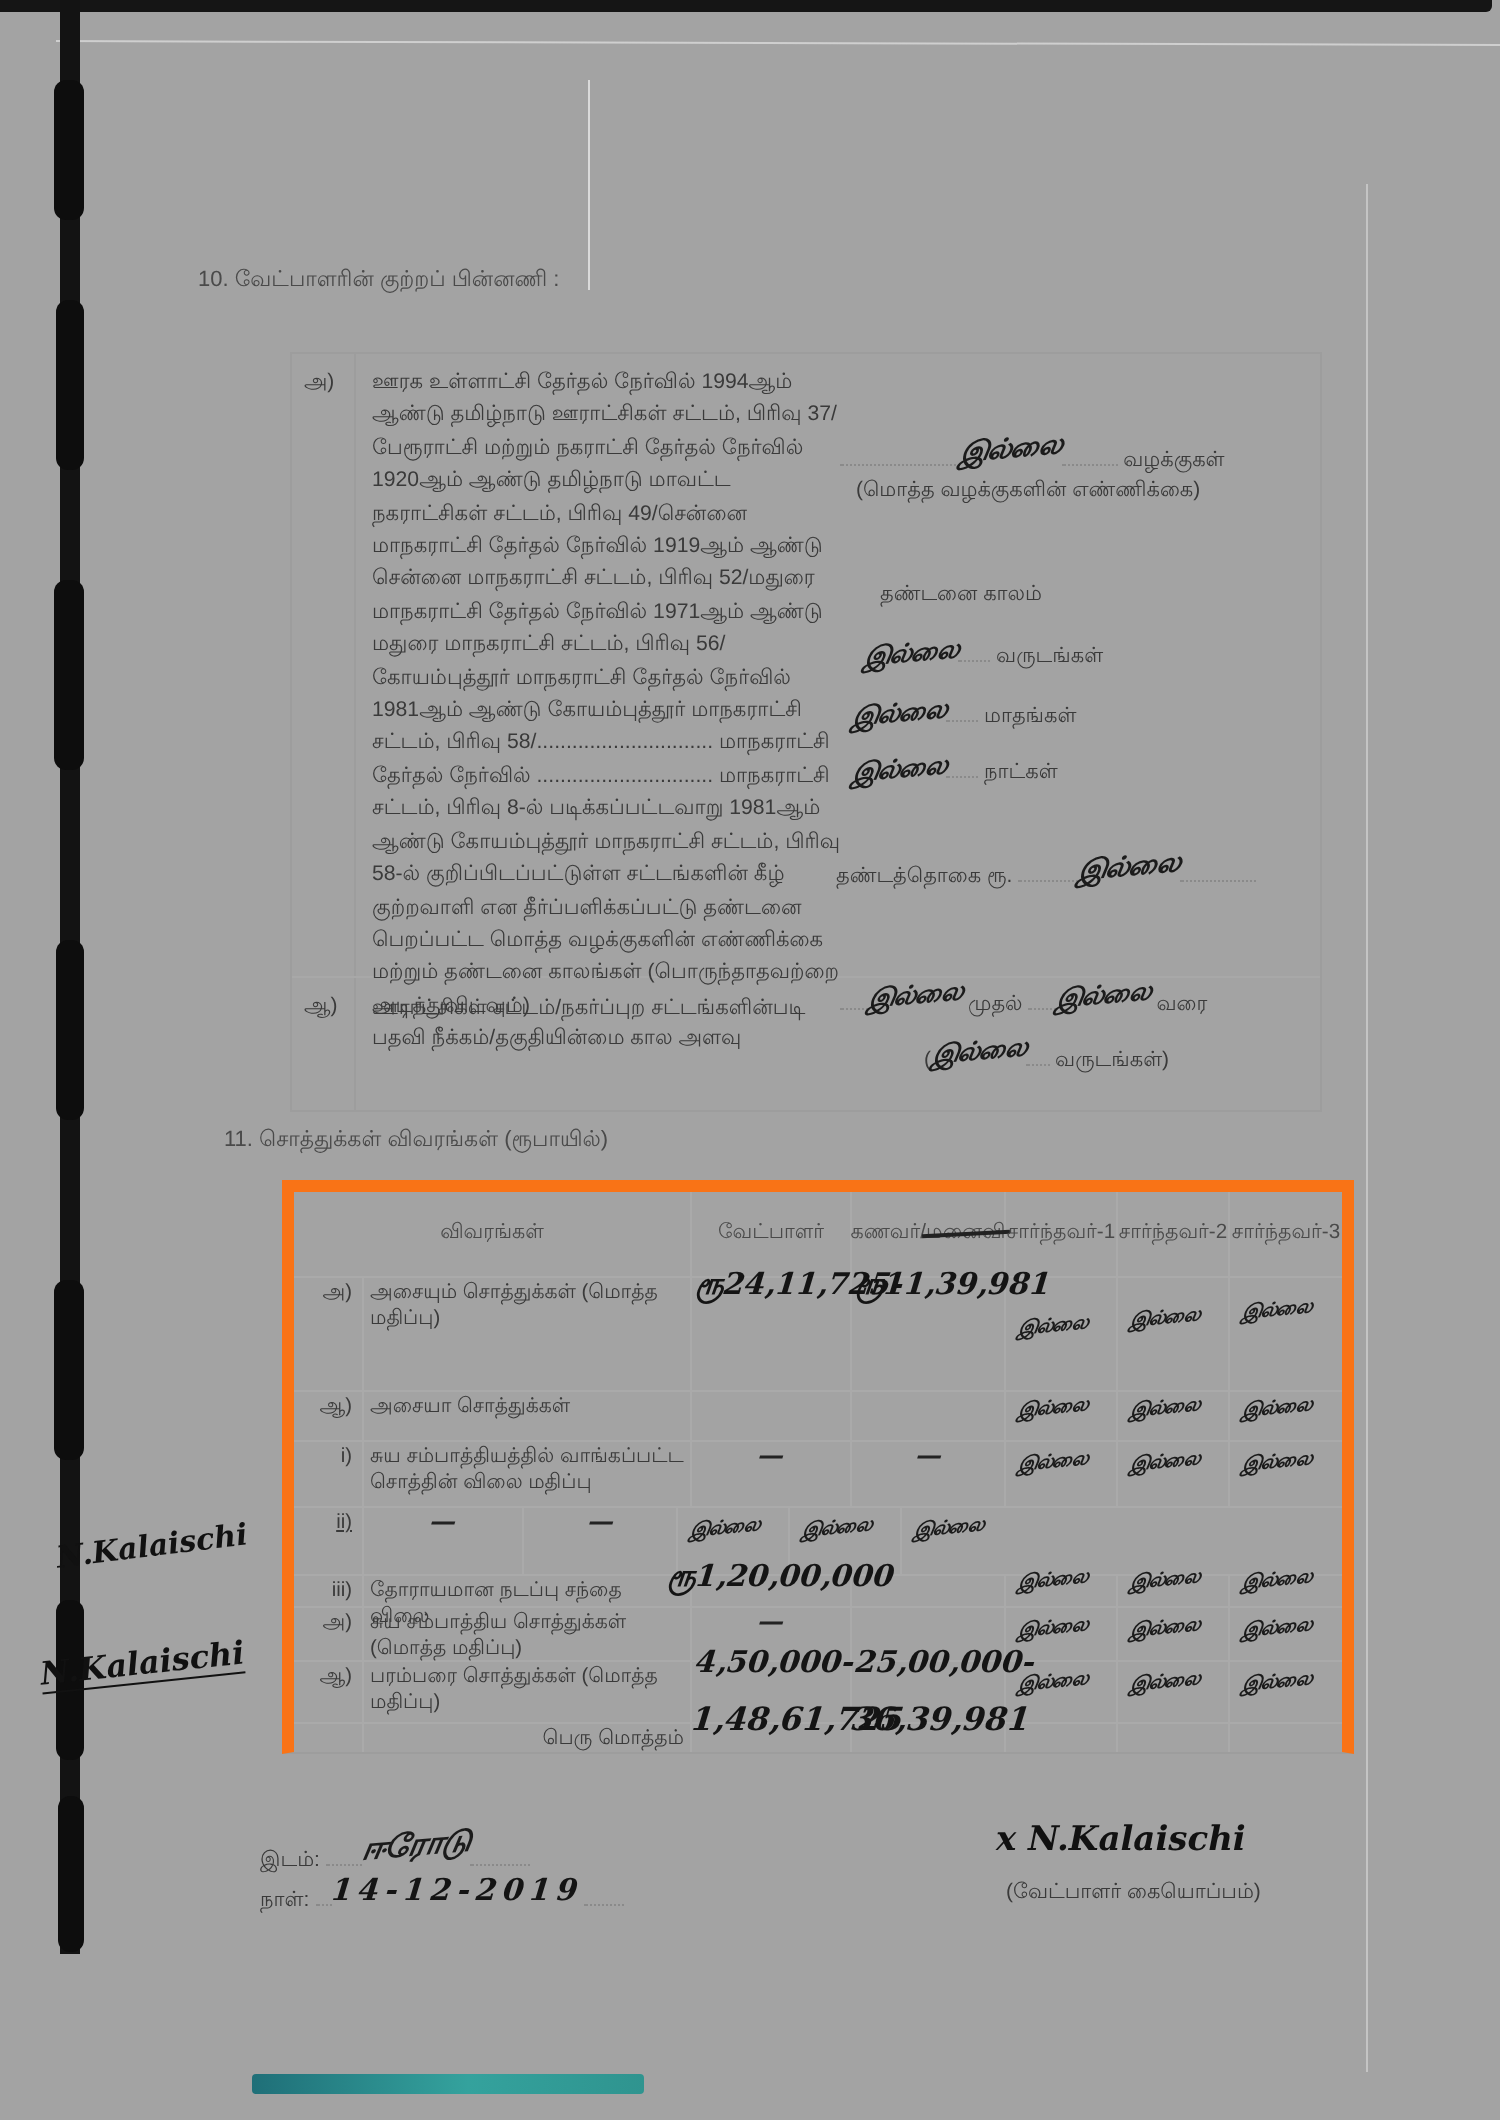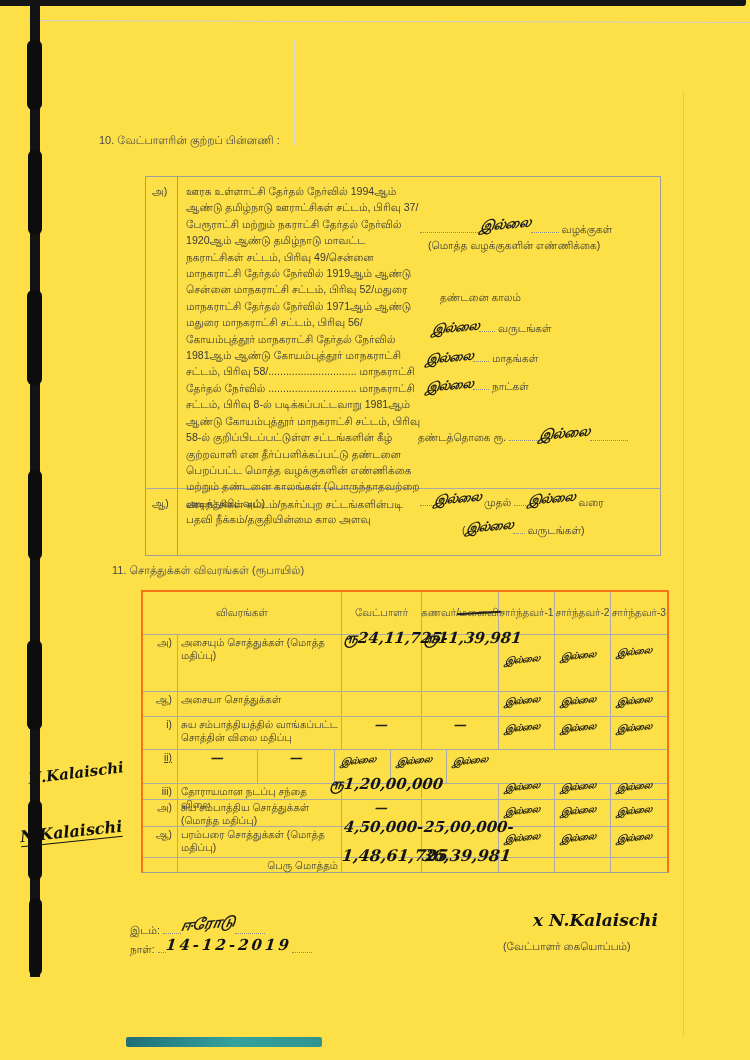--- a/index.html
+++ b/index.html
@@ -1,16 +1,16 @@
 <!DOCTYPE html>
 <html><head>
 <meta charset="utf-8">
 <style>
   html,body{margin:0;padding:0;background:#e9e9e7;}
-  .page{position:relative;width:750px;height:1060px;background:#fde047;overflow:hidden;
+  .page{position:relative;width:750px;height:1060px;background:#a3a3a3;overflow:hidden;
         font-family:"Liberation Sans","DejaVu Sans",sans-serif;color:#3a3a3a;}
   
   .art{position:absolute;}
   .top-bar{left:0;top:0;width:746px;height:6px;background:#151515;border-radius:0 0 3px 0;}
   .top-edge{left:28px;top:21px;width:722px;height:1px;background:#cfcfcf;transform:rotate(.15deg);}
   .left-strip{left:30px;top:0;width:10px;height:977px;background:#131313;}
   .blob{background:#0d0d0d;border-radius:6px;}
   .b1{left:27px;top:40px;width:15px;height:70px;}
   .b2{left:28px;top:150px;width:14px;height:85px;}
   .b3{left:27px;top:290px;width:15px;height:95px;}
@@ -35,21 +35,21 @@
        white-space:nowrap;display:inline-block;}
   
   .t1{position:absolute;left:145px;top:176px;width:514px;height:378px;border:1px solid #9d9d9d;}
   .t1 .marker-col{position:absolute;left:0;top:0;width:31px;height:100%;border-right:1px solid #9d9d9d;}
   .t1 .row-div{position:absolute;left:0;top:311px;width:100%;height:1px;background:#a8a8a8;}
   .t1 .m{position:absolute;left:6px;font-size:10.5px;}
   .t1 .txt{position:absolute;left:40px;top:6px;width:238px;font-size:10.6px;line-height:16.4px;text-align:left;}
   .t1 .txt2{position:absolute;left:40px;top:320px;width:240px;font-size:10.6px;line-height:15px;}
   .t1 .rc{position:absolute;font-size:10.5px;}
   
-  .t2{position:absolute;left:141px;top:590px;width:524px;border:2px solid #f97316;border-bottom:1px solid #9d9d9d;}
+  .t2{position:absolute;left:141px;top:590px;width:524px;border:6px solid #f97316;border-bottom:1px solid #9d9d9d;}
   .t2 .row{display:flex;border-bottom:1px solid #aaa;}
   .t2 .row:last-child{border-bottom:none;}
   .t2 .c{border-right:1px solid #aaa;box-sizing:border-box;position:relative;
          font-size:10.2px;line-height:12.5px;padding:2px 3px;overflow:visible;}
   .t2 .c:last-child{border-right:none;}
   .t2 .c0{width:35px;text-align:right;padding-right:5px;}
   .t2 .c1{width:164px;}
   .t2 .c2{width:80px;text-align:center;}
   .t2 .c3{width:77px;text-align:center;}
   .t2 .c4{width:56px;text-align:center;}
@@ -295,21 +295,21 @@
   <div class="t" style="left:130px;top:920px;font-size:10.5px;">
     <span>இடம்:</span>
     <span class="dots" style="width:18px;"></span><span class="scrawl" style="font-size:17px;position:relative;top:-5px;">ஈரோடு</span><span class="dots" style="width:30px;"></span>
   </div>
   <div class="t" style="left:130px;top:940px;font-size:10.5px;">
     <span>நாள்:</span>
     <span class="dots" style="width:8px;"></span><span class="hw" style="font-size:15px;letter-spacing:3px;position:relative;top:-3px;">14-12-2019</span><span class="dots" style="width:20px;"></span>
   </div>
 
   <div class="t" style="left:498px;top:912px;">
-    <span class="sig" style="font-size:17px;margin-left:35px;">x N.Kalaischi</span>
+    <span class="sig" style="font-size:17px;">x N.Kalaischi</span>
   </div>
   <div class="t" style="left:503px;top:938px;font-size:10.5px;">(வேட்பாளர் கையொப்பம்)</div>
 
   <div class="margin-sig" style="left:28px;top:764px;transform:rotate(-7deg);">
     <span class="sig" style="font-size:15px;">N.Kalaischi</span>
   </div>
   <div class="margin-sig" style="left:20px;top:822px;transform:rotate(-6deg);">
     <span class="sig" style="font-size:16px;border-bottom:1.5px solid #111;">N.Kalaischi</span>
   </div>
 

